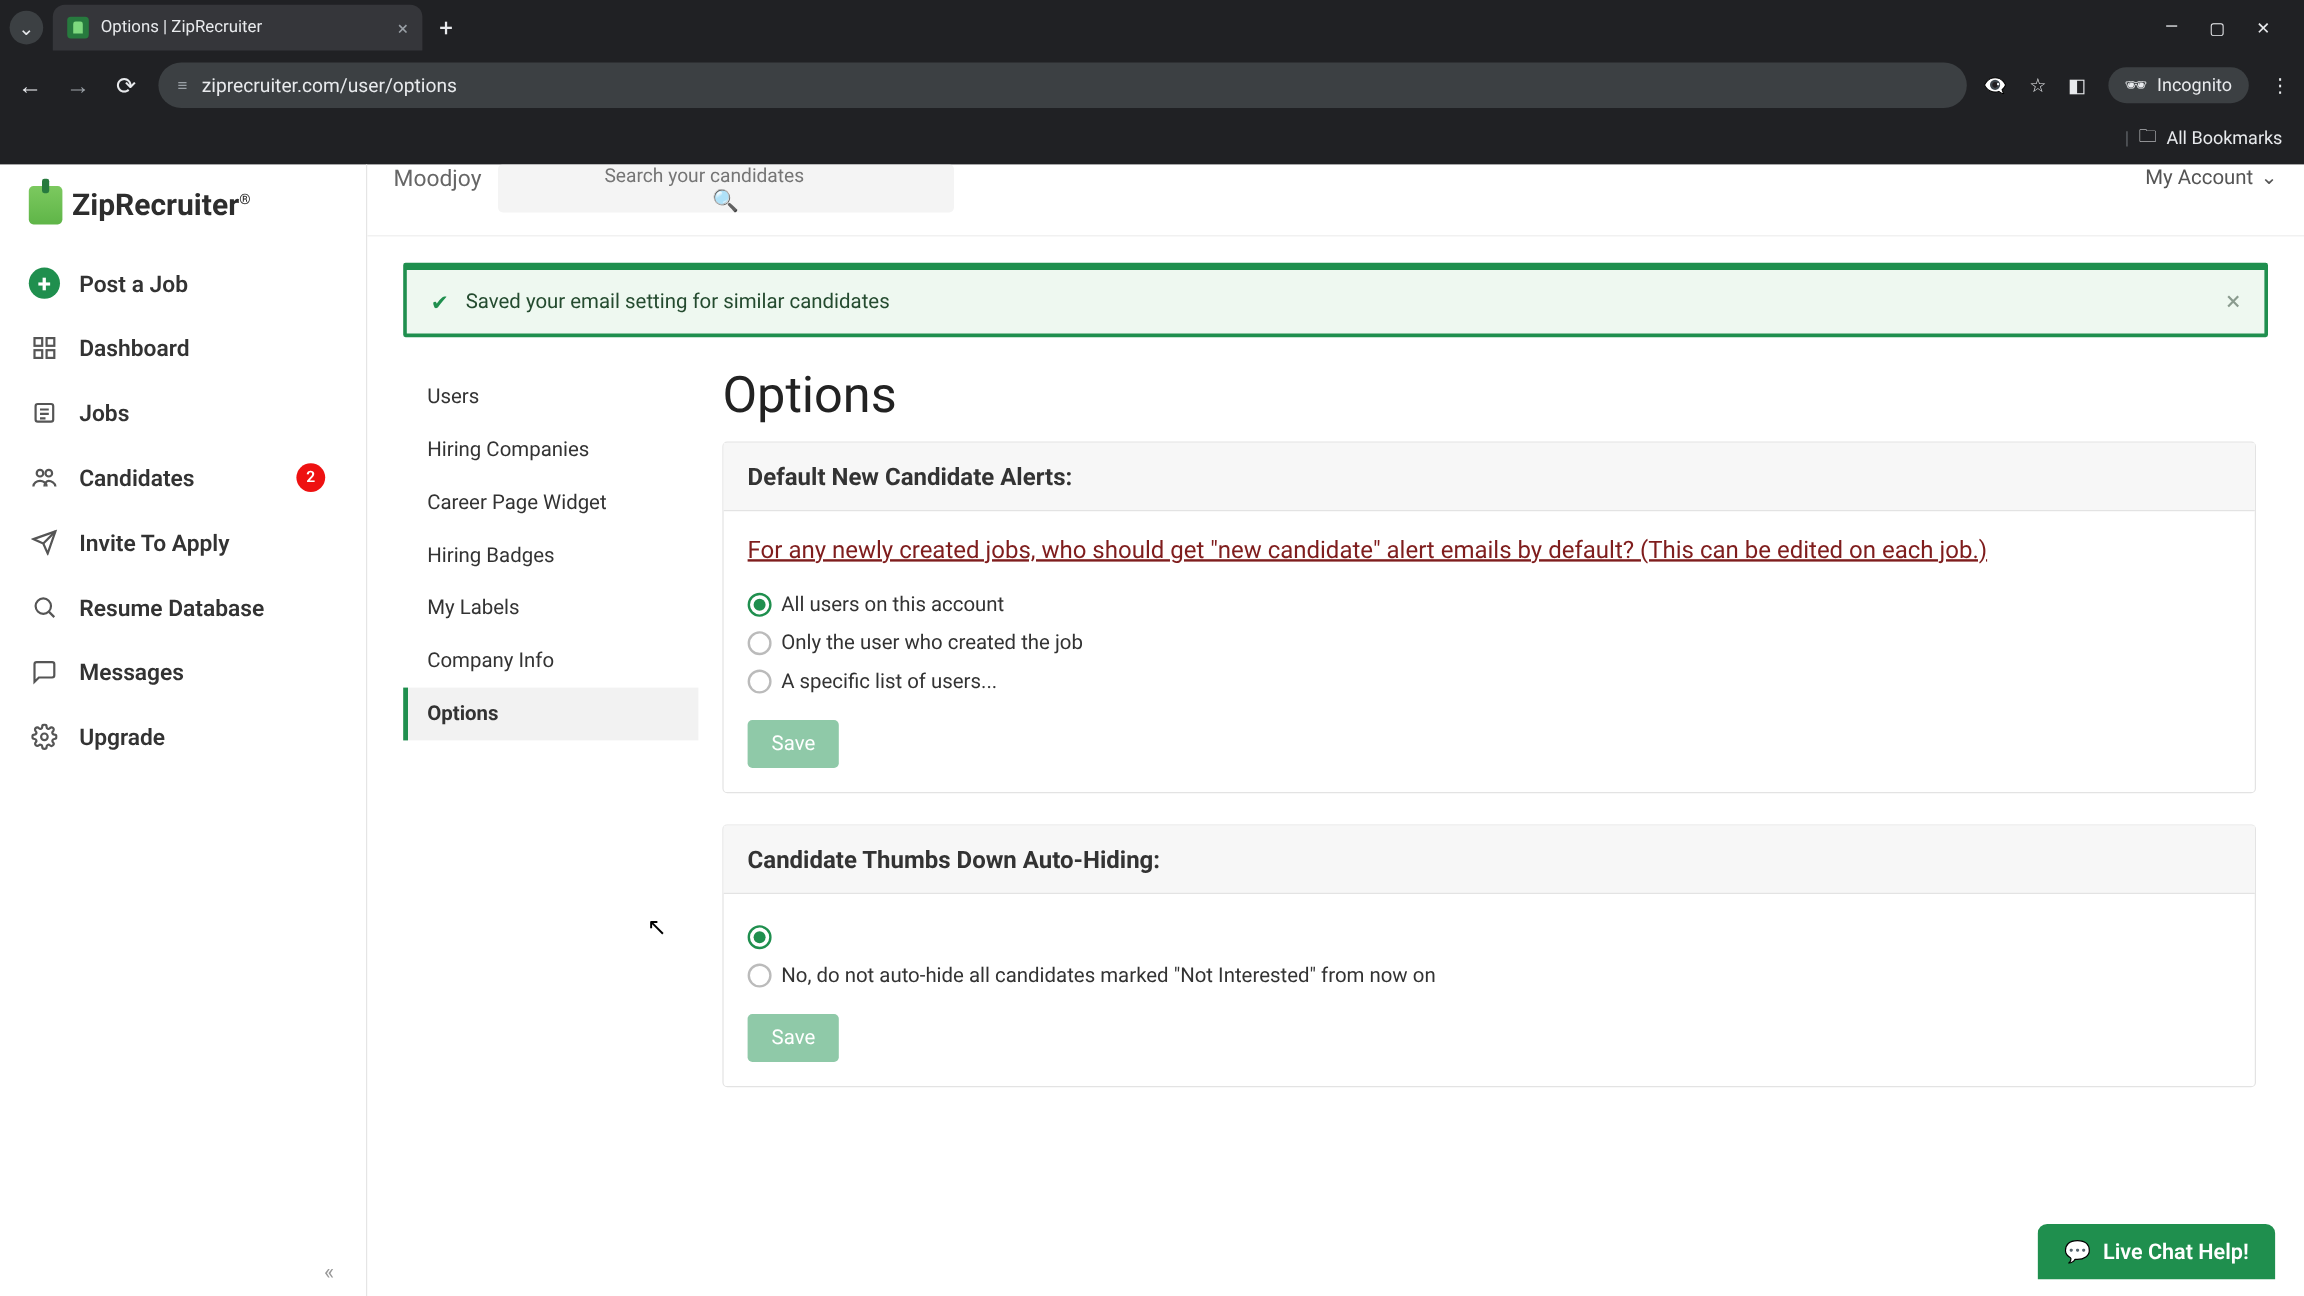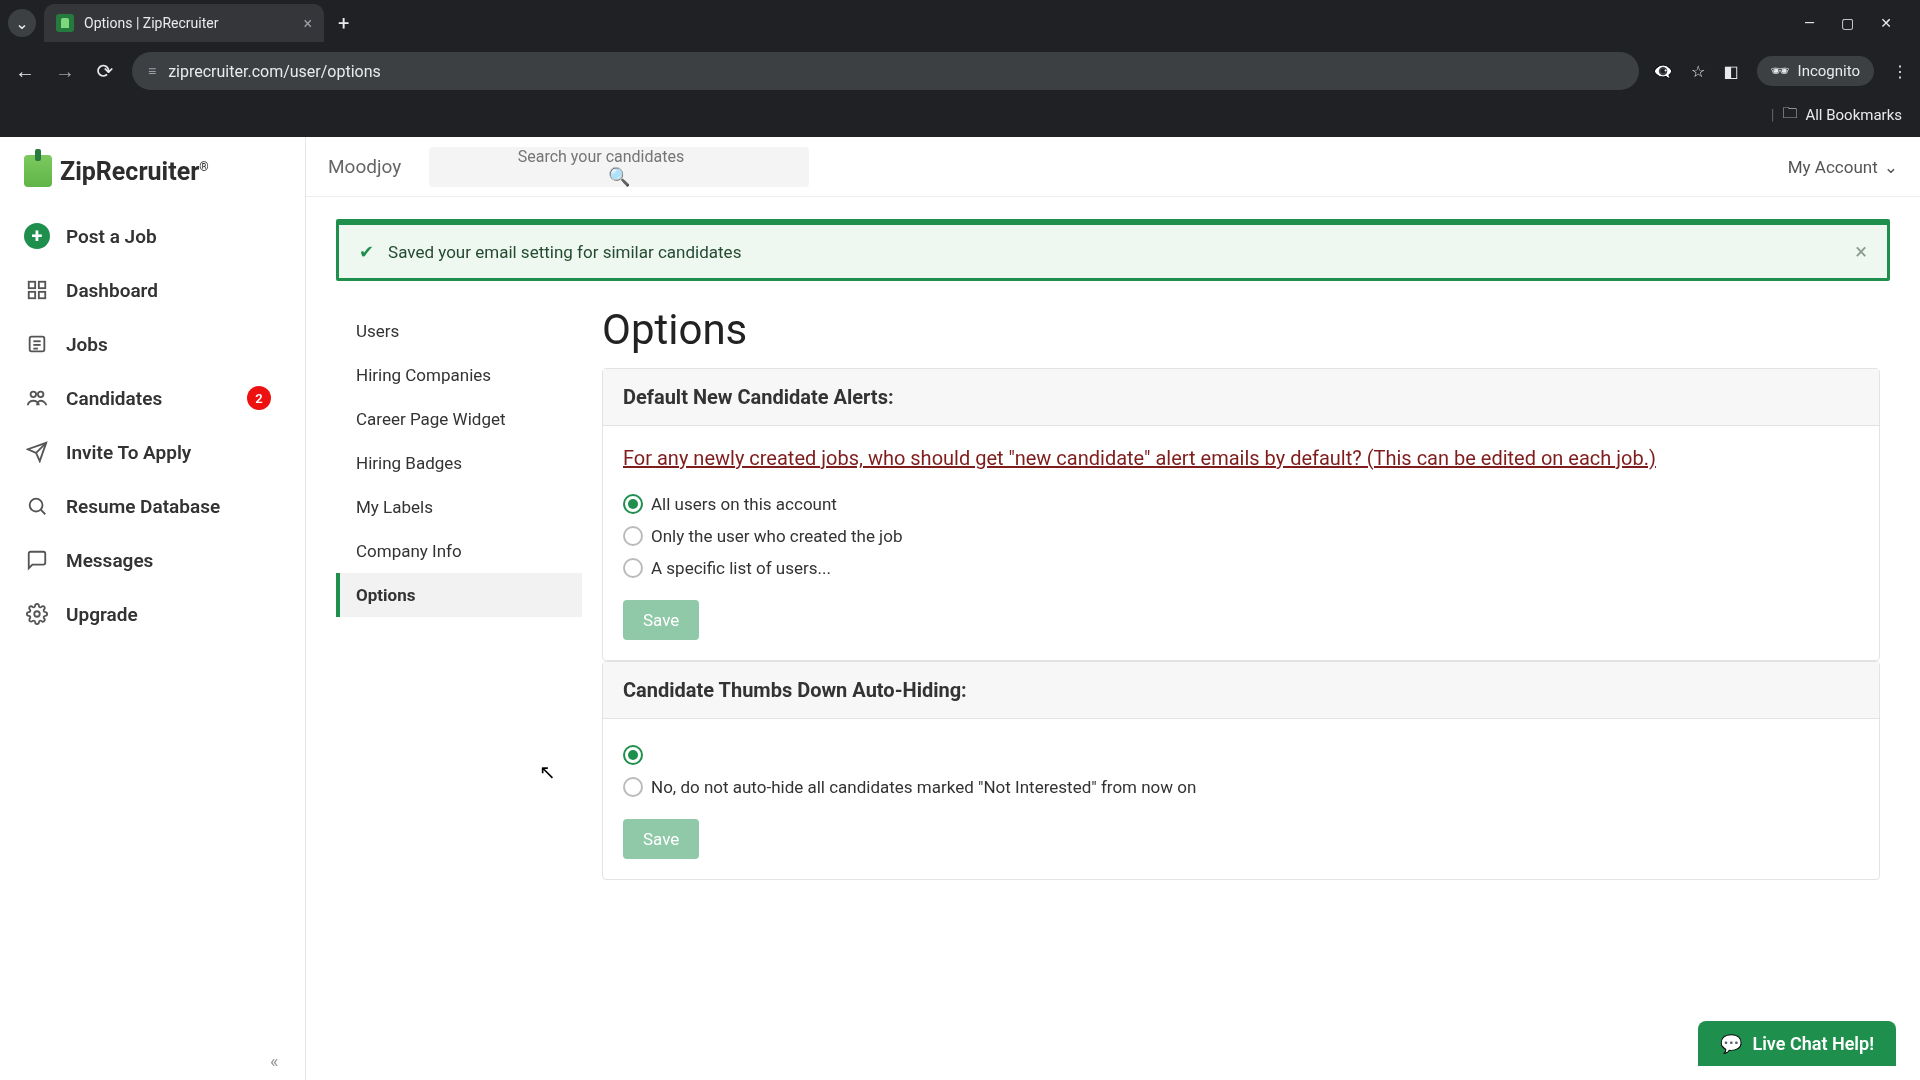--- a/index.html
+++ b/index.html
@@ -2,21 +2,21 @@
 <html><head>
 <meta charset="utf-8">
 <style>
 * { margin: 0; padding: 0; box-sizing: border-box; font-family: -apple-system, BlinkMacSystemFont, "Segoe UI", Roboto, Helvetica, Arial, sans-serif; }
 body { width: 1920px; height: 1080px; overflow: hidden; background: #202124; }
 
 
 .browser-chrome { background: #202124; }
 .tab-bar { display: flex; align-items: center; height: 46px; padding: 0 8px; }
 .tab-dropdown { width: 28px; height: 28px; border-radius: 50%; background: #3c4043; display:flex; align-items:center; justify-content:center; color:#e8eaed; margin-right:8px; cursor:pointer;}
-.tab { display: flex; align-items: center; background: #35363a; color: #e8eaed; height: 38px; padding: 0 12px; border-radius: 10px 10px 0 0; width: 280px; gap: 10px; font-size: 14px;}
+.tab { display: flex; align-items: center; background: #35363a; color: #e8eaed; height: 38px; padding: 0 12px; border-radius: 10px 10px 0 0; width: 308px; gap: 10px; font-size: 14px;}
 .tab .favicon { width:18px; height:18px; background:#277a3e; border-radius:3px; display:flex; align-items:center; justify-content:center;}
 .tab .favicon::after{ content:""; width:8px; height:10px; background:#7ed97e; border-radius:2px 2px 0 0;}
 .tab .close { margin-left:auto; font-size:16px; color:#9aa0a6; cursor:pointer;}
 .new-tab { color:#e8eaed; font-size:20px; margin-left:14px; cursor:pointer;}
 .window-controls { margin-left:auto; display:flex; gap:26px; color:#e8eaed; padding-right:20px;}
 .window-controls span{ cursor:pointer; font-size:14px;}
 
 .addr-bar { display:flex; align-items:center; height:50px; padding:0 12px; gap:14px; }
 .nav-btn { color:#9aa0a6; font-size:20px; cursor:pointer; width:26px; text-align:center;}
 .nav-btn.enabled{ color:#e8eaed;}
@@ -33,42 +33,42 @@
 .sidebar-left .logo .mark{ width:28px; height:32px; background:linear-gradient(#7cc95f,#5fb548); border-radius:4px; position:relative;}
 .sidebar-left .logo .mark::before{content:""; position:absolute; top:-6px; left:11px; width:6px; height:12px; background:#277a3e; border-radius:2px;}
 .sidebar-left .logo sup{ font-size:12px; font-weight:400;}
 .nav-item{ display:flex; align-items:center; gap:16px; padding:14px 24px; color:#333; font-size:19px; font-weight:600; cursor:pointer;}
 .nav-item .icon{ width:26px; height:26px; display:flex; align-items:center; justify-content:center; color:#555;}
 .nav-item.post .icon{ background:#1f8f4e; color:#fff; border-radius:50%; font-size:20px; font-weight:700;}
 .nav-item .badge{ margin-left:auto; background:#e11; color:#fff; border-radius:50%; width:24px; height:24px; display:flex; align-items:center; justify-content:center; font-size:13px; margin-right:10px;}
 .collapse{ position:absolute; left:270px; bottom:12px; color:#999; font-size:18px;}
 
 .main{ flex:1; display:flex; flex-direction:column; overflow:hidden;}
-.topbar{ display:flex; align-items:center; height:60px; padding:0 22px; border-bottom:1px solid #eee; gap:28px;}
+.topbar{ display:flex; align-items:flex-start; height:60px; padding:0 22px; border-bottom:1px solid #eee; gap:14px;}
 .company-name{ color:#666; font-size:19px;}
 .search-box{ background:#f4f4f4; border-radius:4px; height:40px; width:380px; display:flex; align-items:center; padding:0 14px; color:#888;flex-direction:column;}
 .search-box input{ border:none; background:transparent; flex:1; font-size:16px; outline:none; color:#333;}
 .search-box .sicon{ color:#999; font-size:18px;}
 .account{ margin-left:auto; color:#555; font-size:17px; display:flex; align-items:center; gap:6px; cursor:pointer;}
 
 .content{ flex:1; overflow-y:auto; padding:22px 30px;}
 .alert-banner{ border:3px solid #1f8f4e; border-top-width:6px; background:#eef8f0; border-radius:2px; padding:14px 20px; display:flex; align-items:center; gap:14px; color:#244b2f; font-size:17px; margin-bottom:24px;}
 .alert-banner .check{ color:#1f8f4e; font-size:18px;}
 .alert-banner .dismiss{ margin-left:auto; color:#8a9b8e; font-size:22px; cursor:pointer;}
 
 .two-col{ display:flex; gap:0;}
 .subnav{ width:246px; padding-top:4px;}
 .subnav-item{ padding:12px 16px; color:#333; font-size:17px; cursor:pointer; border-left:4px solid transparent;}
 .subnav-item.active{ background:#f2f2f2; border-left-color:#1f8f4e; font-weight:700;}
 
 .panel{ flex:1; padding:0 10px 40px 20px;}
 .panel h1{ font-size:42px; font-weight:400; color:#222; margin-bottom:14px;}
 .panel .sub{ color:#555; font-size:17px; margin-bottom:24px;}
 
-.card{ border:1px solid #e3e3e3; border-radius:4px; }
+.card{ border:1px solid #e3e3e3; border-radius:4px; margin-bottom:26px;}
 .card-header{ background:#f7f7f7; padding:16px 20px; font-size:20px; font-weight:700; color:#333; border-bottom:1px solid #e3e3e3;}
 .card-body{ padding:20px;}
 .card-body .desc{ color:#7f1d1d; font-size:20px; margin-bottom:18px;text-decoration:underline;}
 .radio-row{ display:flex; align-items:center; gap:8px; padding:6px 0; font-size:17px; color:#333; cursor:pointer;}
 .radio{ width:20px; height:20px; border:2px solid #bbb; border-radius:50%; display:flex; align-items:center; justify-content:center;}
 .radio.checked{ border-color:#1f8f4e;}
 .radio.checked::after{ content:""; width:10px; height:10px; background:#1f8f4e; border-radius:50%;}
 .save-btn{ margin-top:16px; background:#8fc9a8; color:#fff; border:none; padding:10px 20px; font-size:17px; border-radius:4px; cursor:pointer;}
 
 .chat-widget{ position:fixed; right:24px; bottom:14px; background:#1f8f4e; color:#fff; padding:12px 22px; border-radius:8px 8px 0 0; font-size:18px; font-weight:600; display:flex; align-items:center; gap:10px;}

